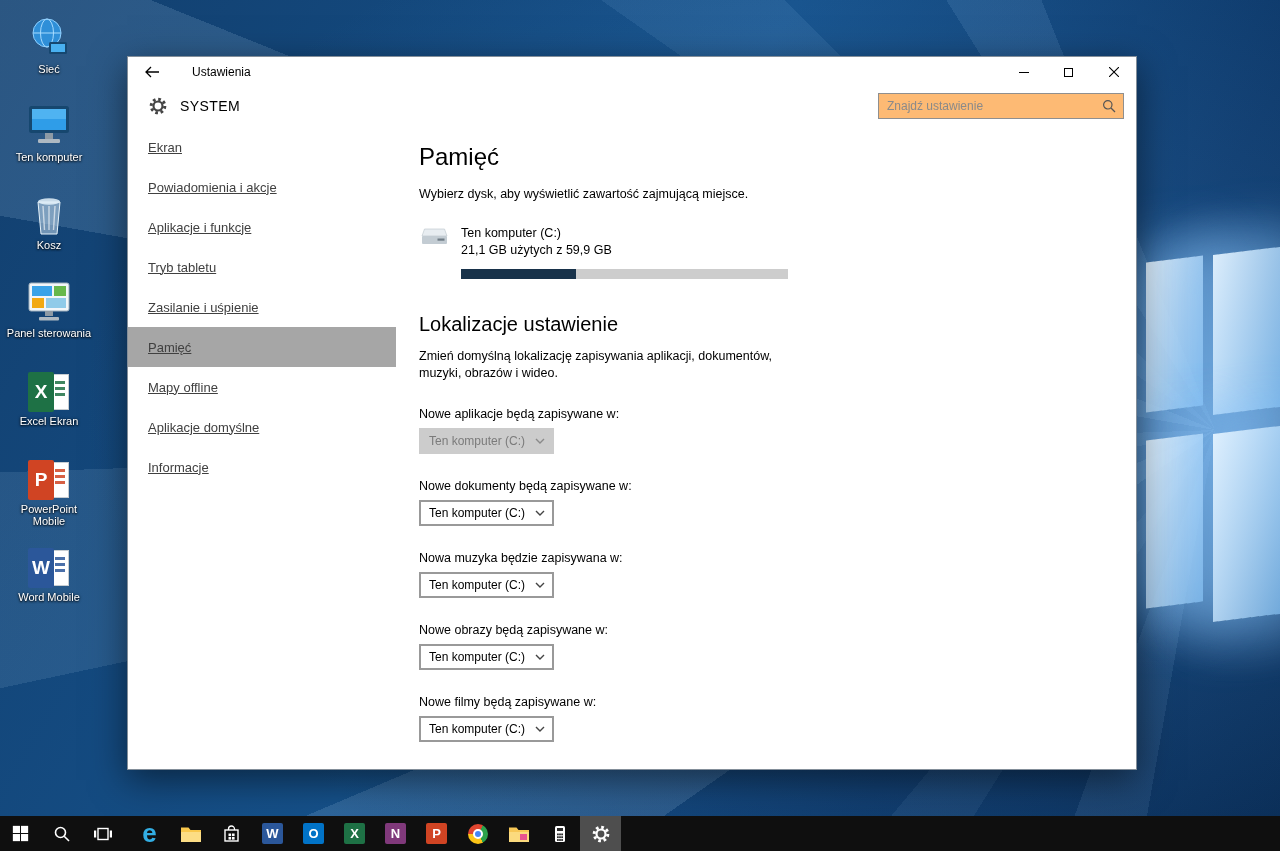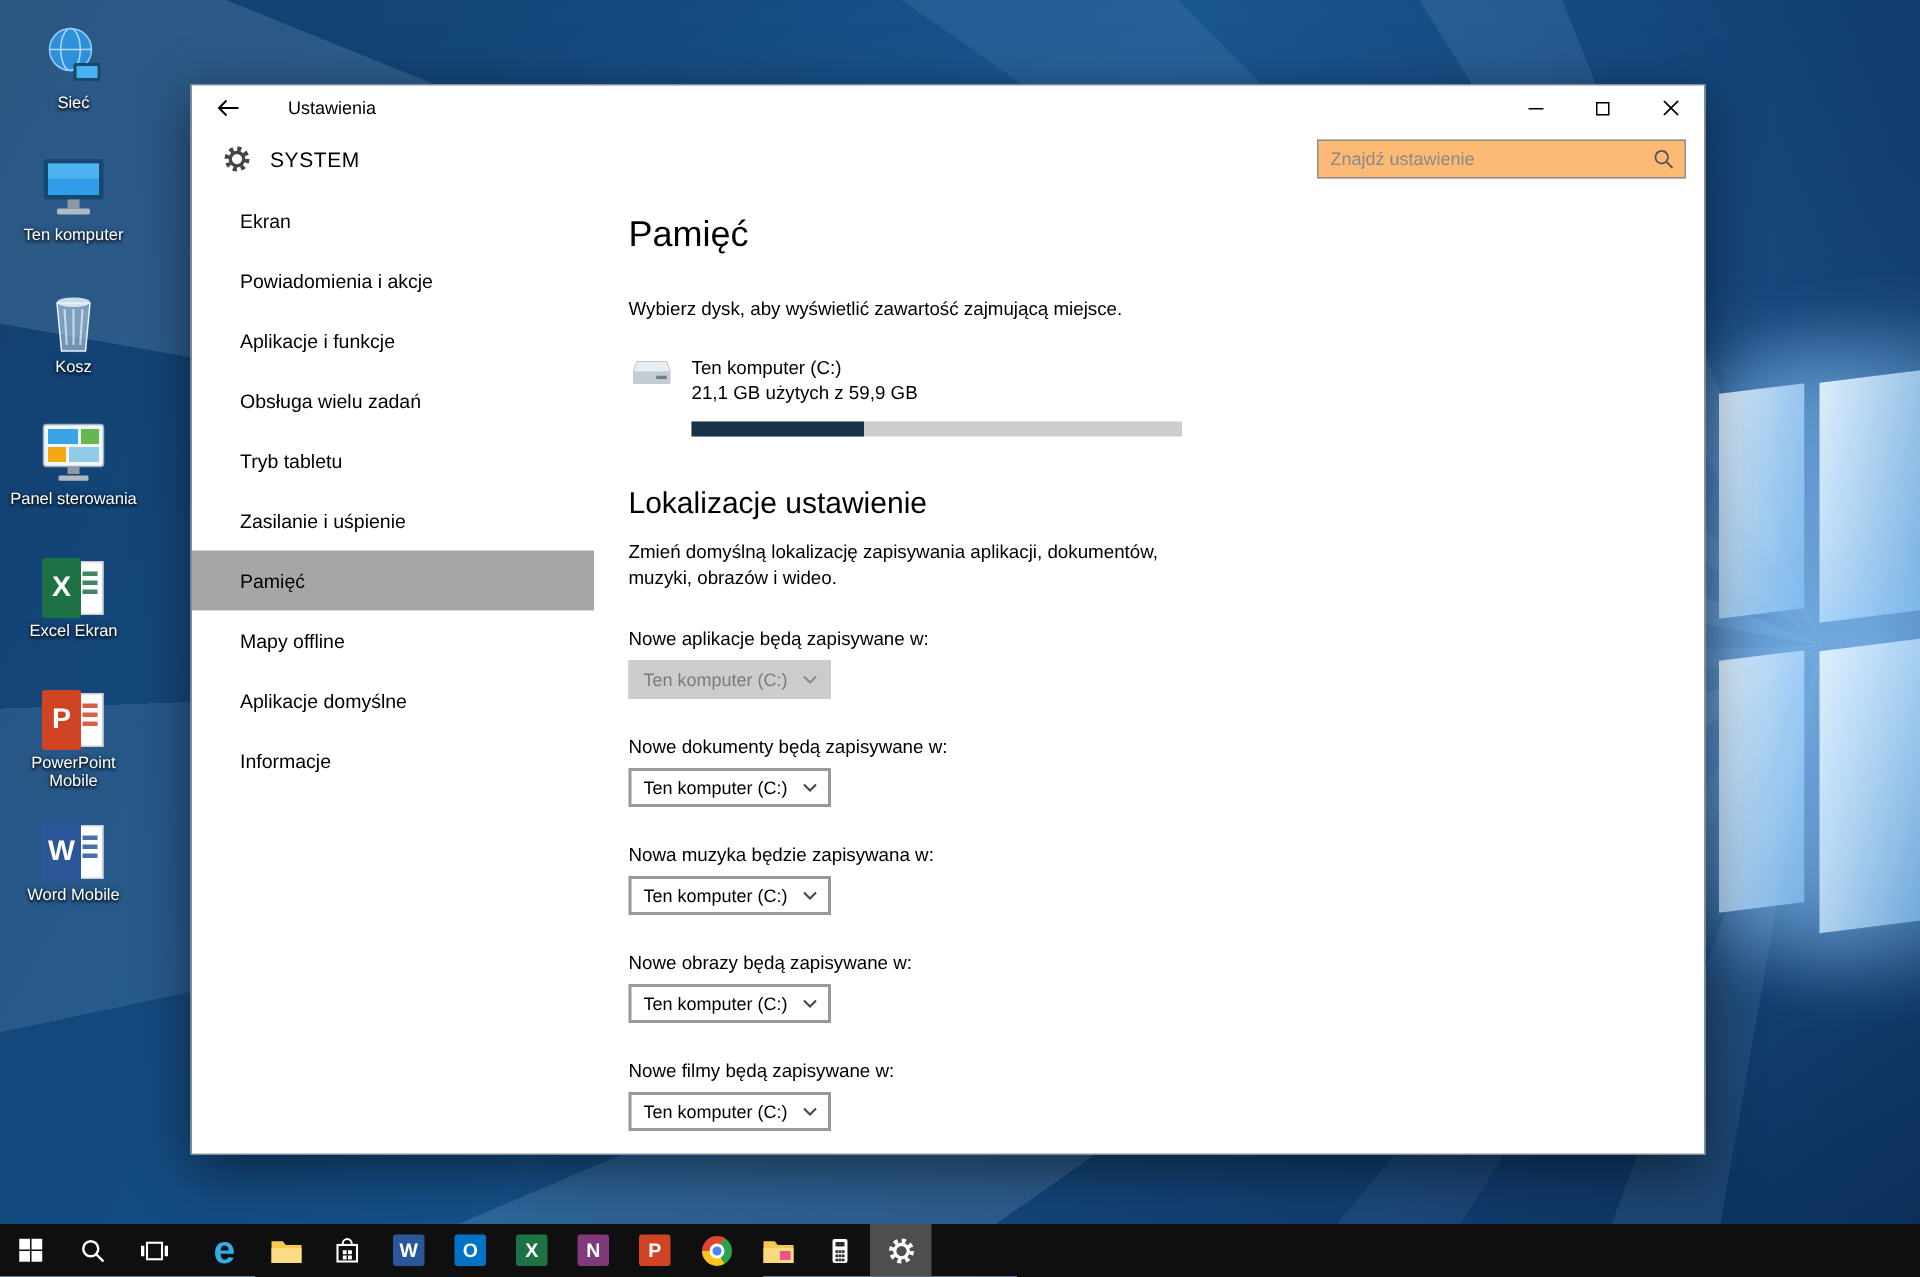--- a/index.html
+++ b/index.html
@@ -71,27 +71,27 @@
   .sys-title { font-size:14px; color:#000; margin-left:12px; letter-spacing:.4px; }
   .searchbox { margin-left:auto; width:246px; height:26px; border:1px solid #8f8f8f; background:#fdba74;
     display:flex; align-items:center; }
   .searchbox input { flex:1; min-width:0; border:0; outline:0; padding:0 4px 0 8px; font-size:12px;
     font-family:inherit; color:#333; background:transparent; }
   .searchbox input::placeholder { color:#8a8a8a; }
   .searchbox .mag { margin-right:7px; display:flex; }
 
   .winbody { flex:1; display:flex; overflow:hidden; }
   .sidebar { width:268px; flex-shrink:0; padding-top:2px; }
-  .nav-item { height:40px; display:flex; align-items:center; padding-left:32px; font-size:13px; color:#000000; cursor:pointer; }
+  .nav-item { height:40px; display:flex; align-items:center; padding-left:20px; font-size:13px; color:#404040; cursor:pointer;text-decoration:underline; }
   .nav-item.selected { background:#a6a6a6; }
 
   .content { flex:1; padding:14px 40px 0 23px; overflow:hidden; }
   .content h1 { font-size:24px; font-weight:400; color:#000; margin-top:4px; }
   .content h2 { font-size:20px; font-weight:400; color:#000; margin-top:34px; }
-  .sub { font-size:12.5px; color:#000; margin-top:27px; max-width:430px; line-height:17px; }
+  .sub { font-size:12.5px; color:#000; margin-top:15px; max-width:430px; line-height:17px; }
   .desc { font-size:12.5px; color:#000; margin-top:12px; max-width:362px; line-height:17px; }
 
   .drive { display:flex; align-items:flex-start; margin-top:22px; cursor:pointer; }
   .drive-ic { width:30px; margin:3px 10px 0 2px; flex-shrink:0; }
   .drive-name, .drive-usage { font-size:12.5px; line-height:17px; color:#000; }
   .usage-bar { margin:10px 0 0 42px; width:327px; height:10px; background:#cdcdcd; }
   .usage-fill { height:100%; width:35%; background:#18324a; }
 
   .grp { margin-top:25px; }
   .grp-label { font-size:12.5px; color:#000; margin-bottom:7px; }
@@ -255,21 +255,20 @@
         </svg>
       </span>
     </div>
   </div>
 
   <div class="winbody">
     <nav class="sidebar">
       <div class="nav-item">Ekran</div>
       <div class="nav-item">Powiadomienia i akcje</div>
       <div class="nav-item">Aplikacje i funkcje</div>
-      <div class="nav-item">Obsługa wielu zadań</div>
       <div class="nav-item">Tryb tabletu</div>
       <div class="nav-item">Zasilanie i uśpienie</div>
       <div class="nav-item selected">Pamięć</div>
       <div class="nav-item">Mapy offline</div>
       <div class="nav-item">Aplikacje domyślne</div>
       <div class="nav-item">Informacje</div>
     </nav>
 
     <main class="content">
       <h1>Pamięć</h1>

